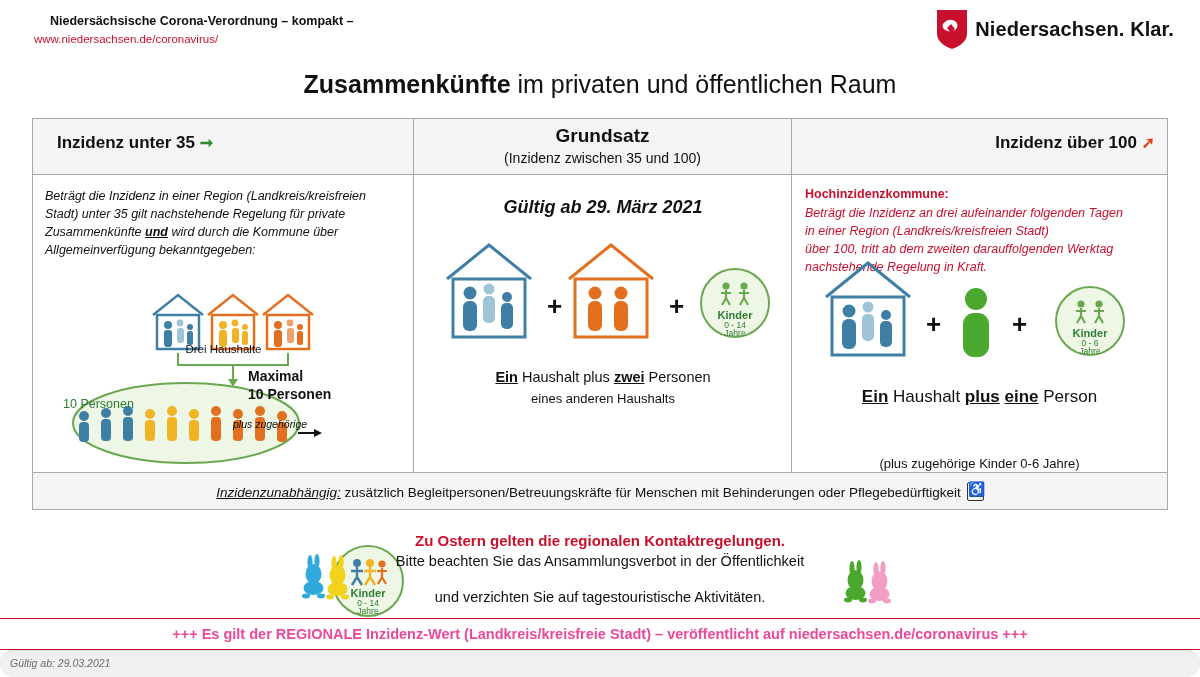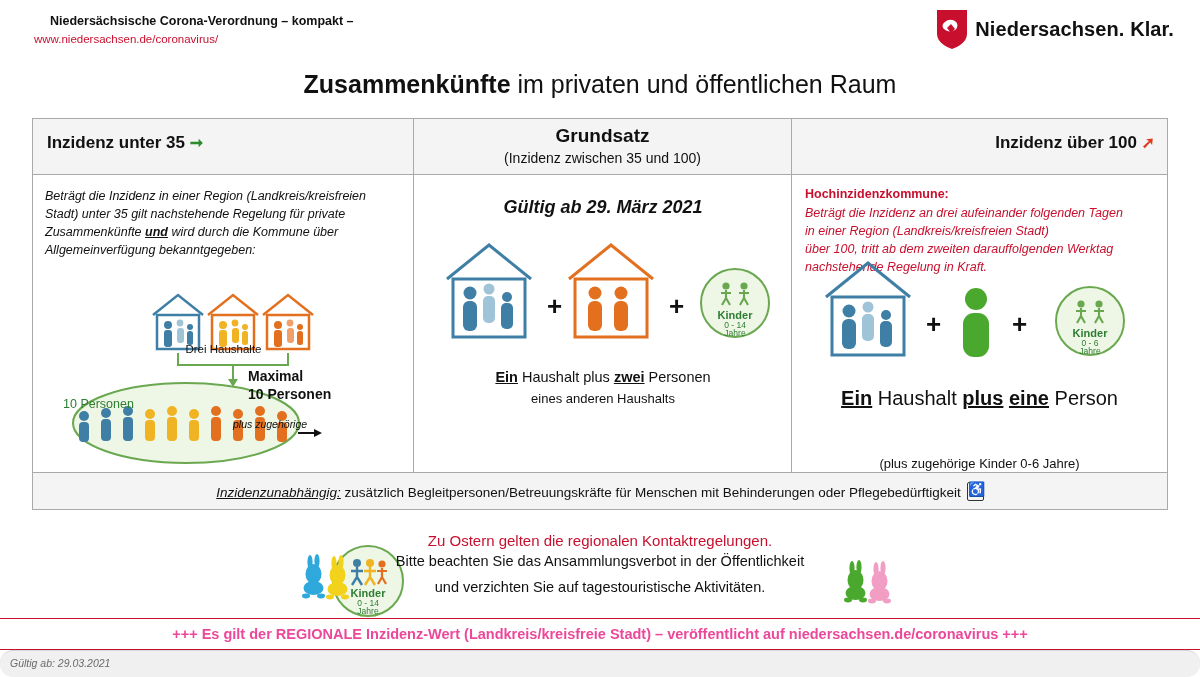--- a/index.html
+++ b/index.html
@@ -49,21 +49,21 @@
     border:1px solid #aaa;
   }
   .row-head { display:flex; height:56px; border-bottom:1px solid #aaa; }
   .row-body { display:flex; height:298px; border-bottom:1px solid #aaa; }
   .col1 { width:381px; border-right:1px solid #aaa; }
   .col2 { width:378px; border-right:1px solid #aaa; }
   .col3 { width:375px; }
 
   .hdr-cell { position:relative; height:100%; background:#f4f4f4; }
   .hdr-left {
-    position:absolute; left:14px; top:14px;
+    position:absolute; left:24px; top:14px;
     font-size:17px; font-weight:bold; color:#111;
   }
   .hdr-right {
     position:absolute; right:12px; top:14px;
     font-size:17px; font-weight:bold; color:#111;
   }
   .hdr-center-main {
     position:absolute; left:0; right:0; top:6px;
     text-align:center; font-size:19px; font-weight:bold; color:#111;
   }
@@ -122,21 +122,21 @@
   .c3-head {
     position:absolute; left:13px; top:12px;
     font-size:12.5px; font-weight:bold; color:#c8102e;
   }
   .c3-text {
     position:absolute; left:13px; top:29px; width:352px;
     font-size:12.5px; font-style:italic; line-height:1.45; color:#c8102e;
   }
   .c3-line1 {
     position:absolute; left:0; width:375px; top:212px;
-    text-align:center; font-size:20px; color:#111;
+    text-align:center; font-size:17px; color:#111;
   }
   .c3-line2 {
     position:absolute; left:0; width:375px; top:234px;
     text-align:center; font-size:13px; color:#111;margin-top:47px;
   }
 
   
   .row-foot {
     height:36px; background:#f4f4f4;
     display:flex; align-items:center; justify-content:center;
@@ -149,23 +149,23 @@
     vertical-align:-4px;
   }
   .wheel::after {
     content:"\267F"; position:absolute; left:1px; top:-2px; font-size:14px; color:#333;
   }
 
   
   .easter {
     position:absolute; left:0; top:532px; width:1200px; text-align:center;
   }
-  .easter-l1 { font-size:15px; font-weight:normal; color:#c8102e; }
+  .easter-l1 { font-size:15px; font-weight:bold; color:#c8102e; }
   .easter-l2 { font-size:14.5px; color:#111; margin-top:4px; }
-  .easter-l3 { font-size:14.5px; color:#111; margin-top:10px; }
+  .easter-l3 { font-size:14.5px; color:#111; margin-top:20px; }
 
   .bunnies-left { position:absolute; left:298px; top:552px; }
   .bunnies-right { position:absolute; left:840px; top:556px; }
 
   
   .redbar {
     position:absolute; left:0; top:618px; width:1200px; height:32px;
     border-top:1px solid #c8102e; border-bottom:1px solid #c8102e;
     display:flex; align-items:center; justify-content:center;
   }

